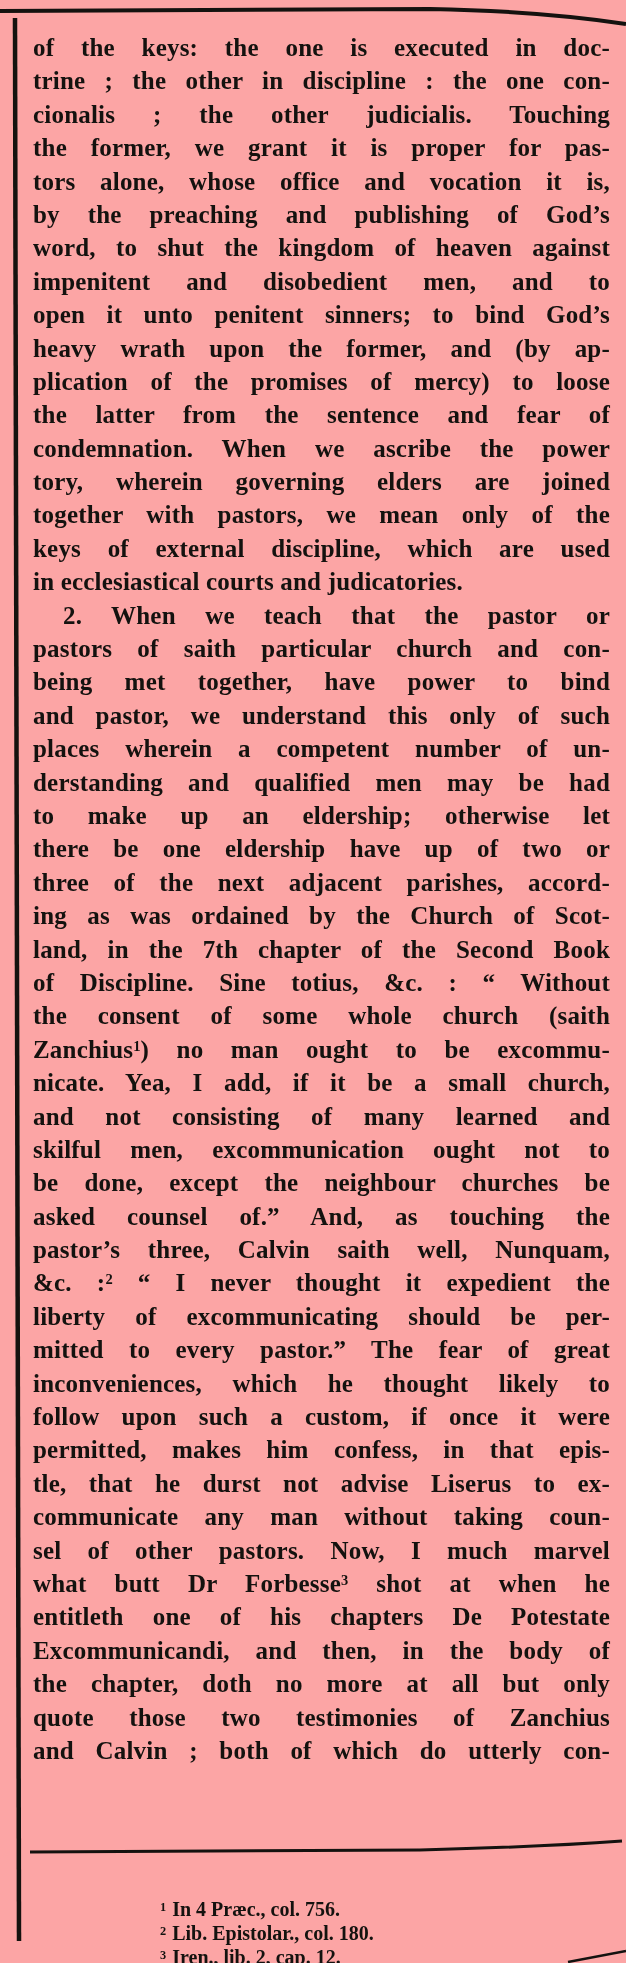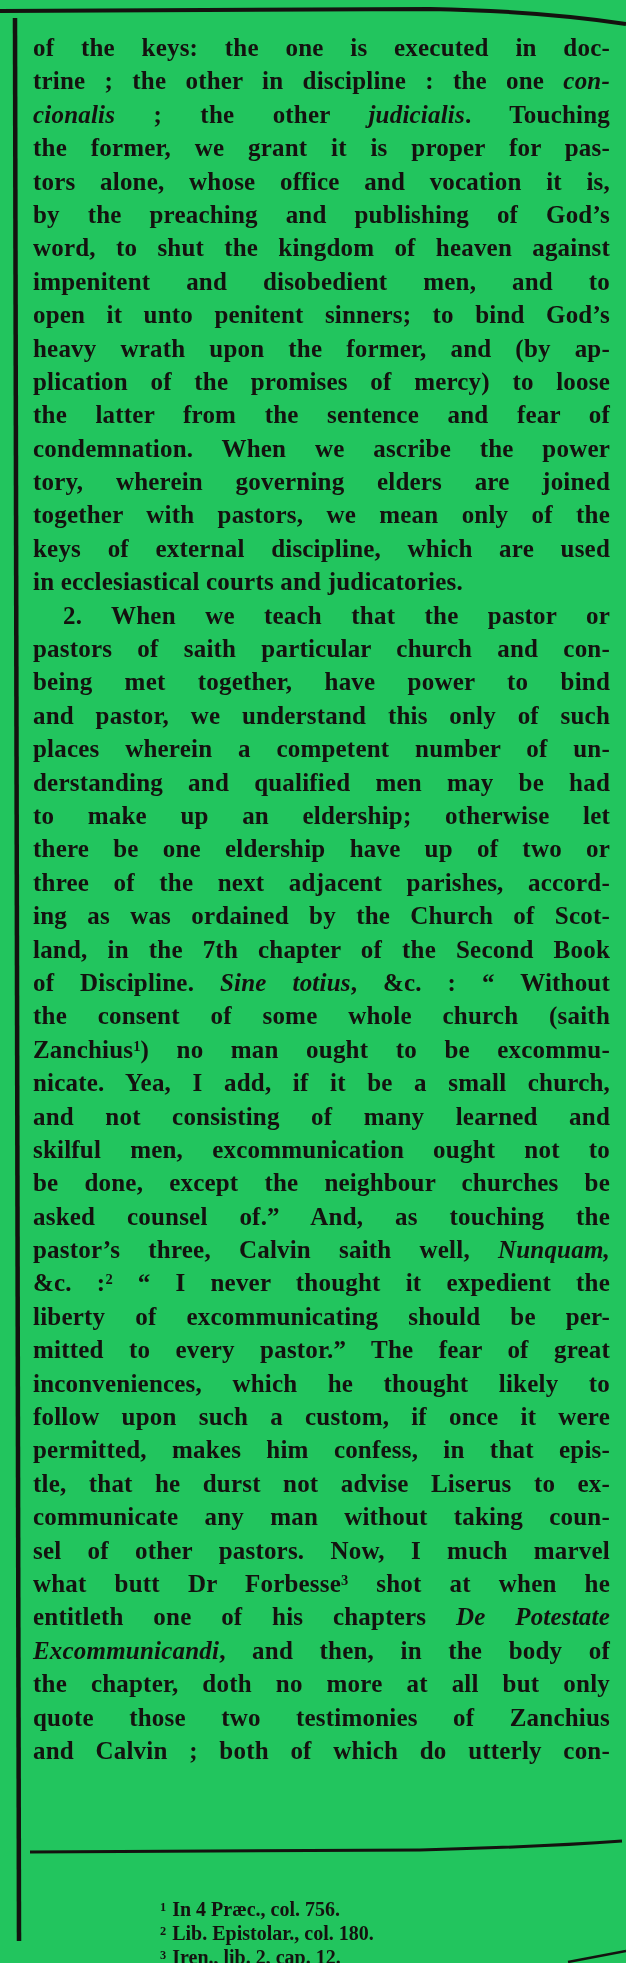--- a/index.html
+++ b/index.html
@@ -5,21 +5,21 @@
   html, body { margin: 0; padding: 0; }
   body {
     width: 626px; height: 1963px;
     background: #fdfdfb;
     position: relative;
     overflow: hidden;
     font-family: "Liberation Serif", "DejaVu Serif", serif;
   }
   .page {
     position: absolute; inset: 0;
-    background: #22c55e;
+    background: #fca5a5;
   }
   .scan-marks {
     position: absolute; left: 0; top: 0;
     pointer-events: none;
   }
   .text-col {
     position: absolute;
     left: 33px; top: 31px; width: 577px;
     font-size: 25px;
     line-height: 33.4px;
@@ -28,21 +28,21 @@
     letter-spacing: 0.2px;
   }
   .line {
     text-align: justify;
     text-align-last: justify;
     height: 33.4px;
     overflow: visible;
   }
   .line.last { text-align-last: left; }
   .line.indent { text-indent: 30px; }
-  .it { font-style: italic; }
+  .it { }
   sup.fnref {
     font-size: 0.58em;
     line-height: 0;
     vertical-align: 7px;
     letter-spacing: 0;
   }
   .footnotes {
     position: absolute;
     left: 160px; top: 1861px; width: 430px;
     font-size: 20px;

